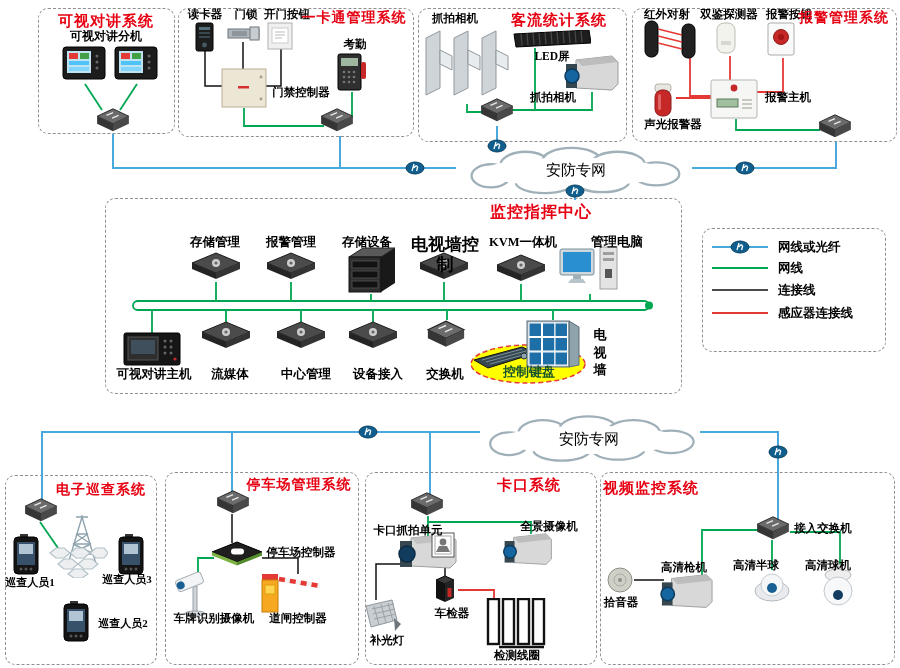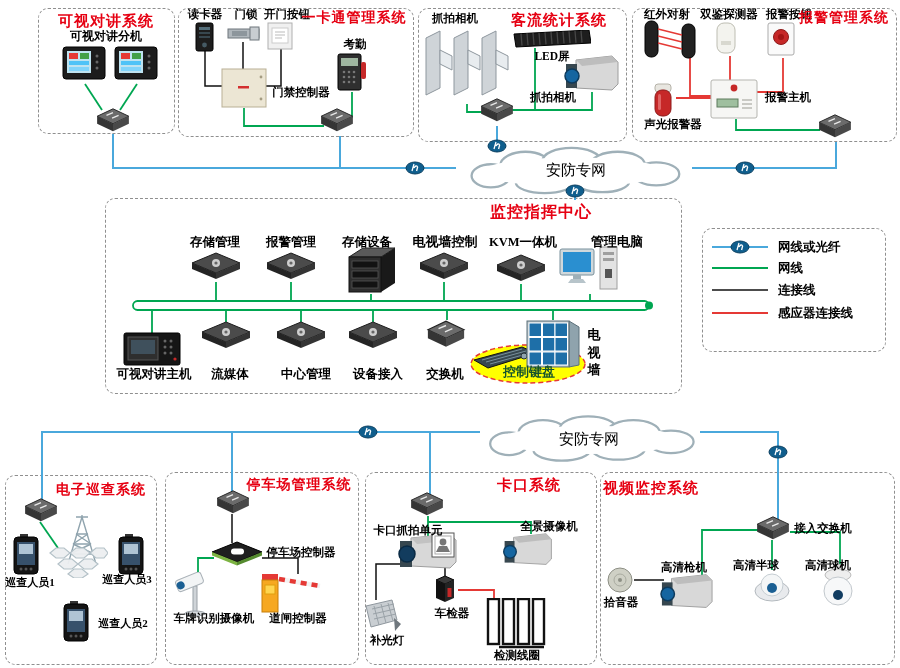--- a/index.html
+++ b/index.html
@@ -5,21 +5,21 @@
   html,body{margin:0;padding:0;background:#fff;}
   #canvas{position:relative;width:900px;height:668px;background:#fff;overflow:hidden;
           font-family:"Liberation Serif",serif;border-radius:19px;}
   .box{position:absolute;border:1.6px dashed #8f8f8f;border-radius:10px;background:transparent;}
   #wires{position:absolute;left:0;top:0;z-index:1;}
   .lbl{position:absolute;z-index:3;font-weight:bold;font-size:11.5px;color:#000;
        text-align:center;line-height:1.15;font-family:"Liberation Serif",serif;}
   .ttl{font-family:"Liberation Sans",sans-serif;font-weight:bold;color:#e60012;
        font-size:14px;letter-spacing:1px;}
   .t15{font-size:15px;} .t16{font-size:16px;}
-  .vert{word-break:break-all;line-height:1.35;font-size:13px;}
+  .vert{word-break:break-all;line-height:1.35;font-size:13px;margin-left:6px;}
   .lgl{text-align:left;font-size:12.5px;}
   .kbl{color:#14532d;font-size:13px;}
   .cloudlbl{font-family:"Liberation Sans",sans-serif;font-weight:normal;font-size:15px;color:#000;}
 </style>
 </head>
 <body>
 
 <div id="canvas">
 
   <div class="box" style="left:38px;top:8px;width:135px;height:124px"></div>
@@ -464,21 +464,21 @@
   <div class="lbl" style="left:638px;top:118px;width:70px">声光报警器</div>
   <div class="lbl" style="left:760px;top:91px;width:56px">报警主机</div>
 
   <div class="cloudlbl lbl" style="left:535px;top:161px;width:82px">安防专网</div>
   <div class="cloudlbl lbl" style="left:548px;top:430px;width:82px">安防专网</div>
 
   <div class="lbl ttl t16" style="left:478px;top:203px;width:126px">监控指挥中心</div>
   <div class="lbl" style="left:176px;top:235px;width:78px;font-size:12.5px">存储管理</div>
   <div class="lbl" style="left:252px;top:235px;width:78px;font-size:12.5px">报警管理</div>
   <div class="lbl" style="left:328px;top:235px;width:78px;font-size:12.5px">存储设备</div>
-  <div class="lbl" style="left:404px;top:235px;width:82px;font-size:13px">电视墙控制</div>
+  <div class="lbl" style="left:404px;top:235px;width:82px;font-size:17px">电视墙控制</div>
   <div class="lbl" style="left:482px;top:235px;width:82px;font-size:12.5px">KVM一体机</div>
   <div class="lbl" style="left:578px;top:235px;width:78px;font-size:13px">管理电脑</div>
   <div class="lbl" style="left:106px;top:367px;width:96px;font-size:12.5px">可视对讲主机</div>
   <div class="lbl" style="left:198px;top:367px;width:64px;font-size:12.5px">流媒体</div>
   <div class="lbl" style="left:272px;top:367px;width:68px;font-size:12.5px">中心管理</div>
   <div class="lbl" style="left:344px;top:367px;width:68px;font-size:12.5px">设备接入</div>
   <div class="lbl" style="left:414px;top:367px;width:62px;font-size:12.5px">交换机</div>
   <div class="lbl kbl" style="left:492px;top:365px;width:74px">控制键盘</div>
   <div class="lbl vert" style="left:586px;top:326px;width:16px">电视墙</div>
 

